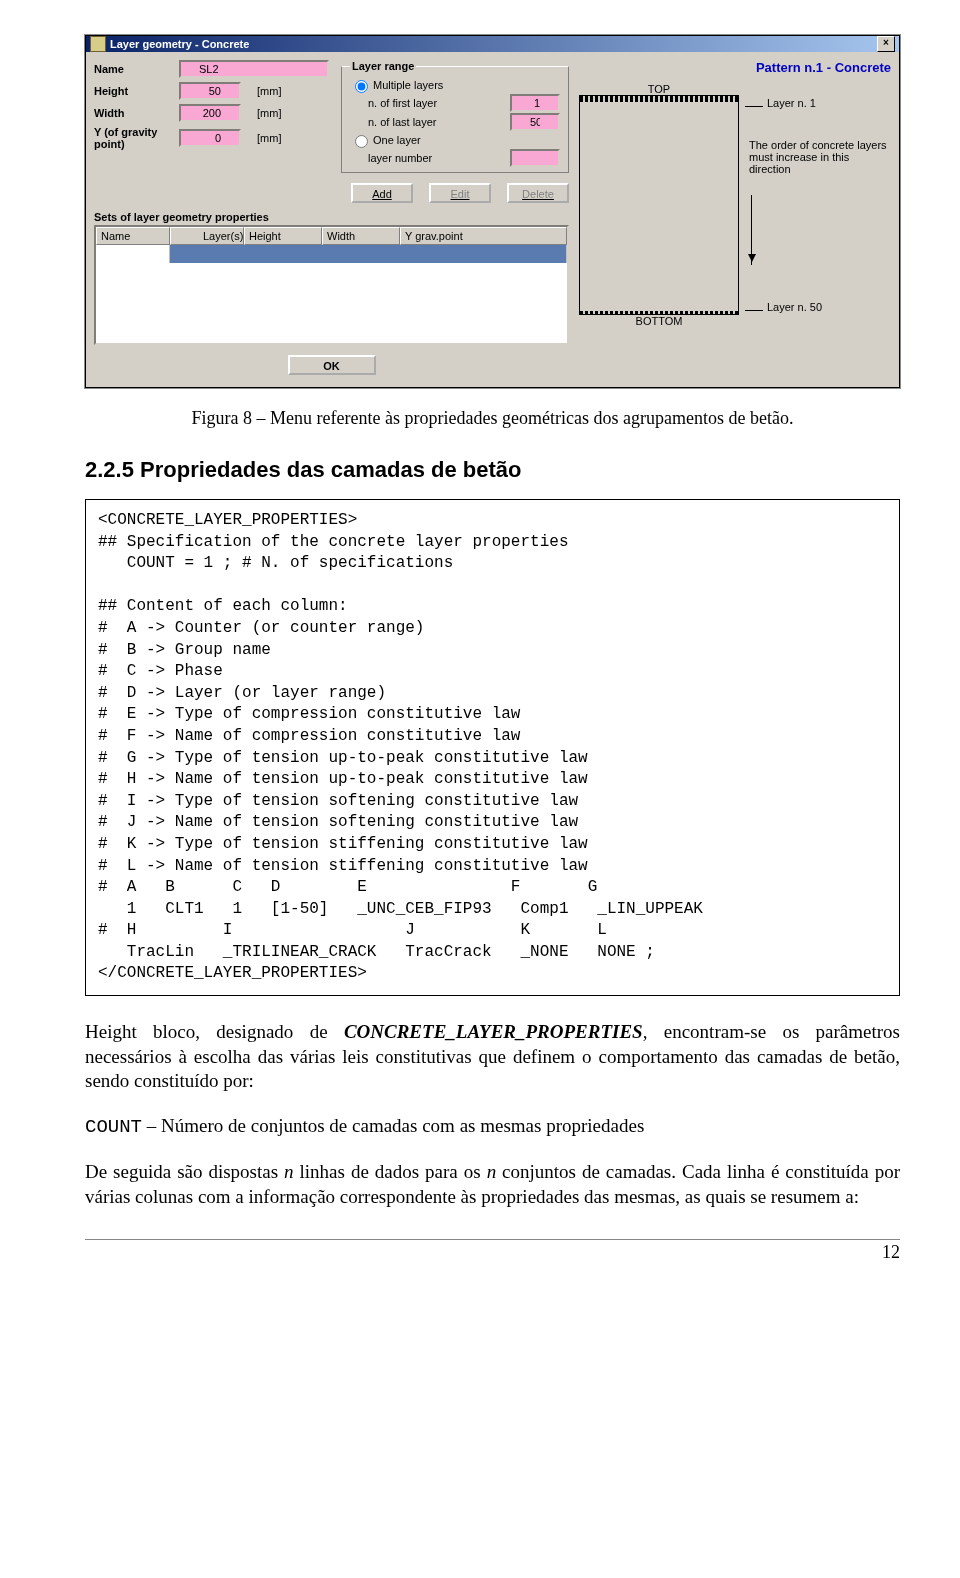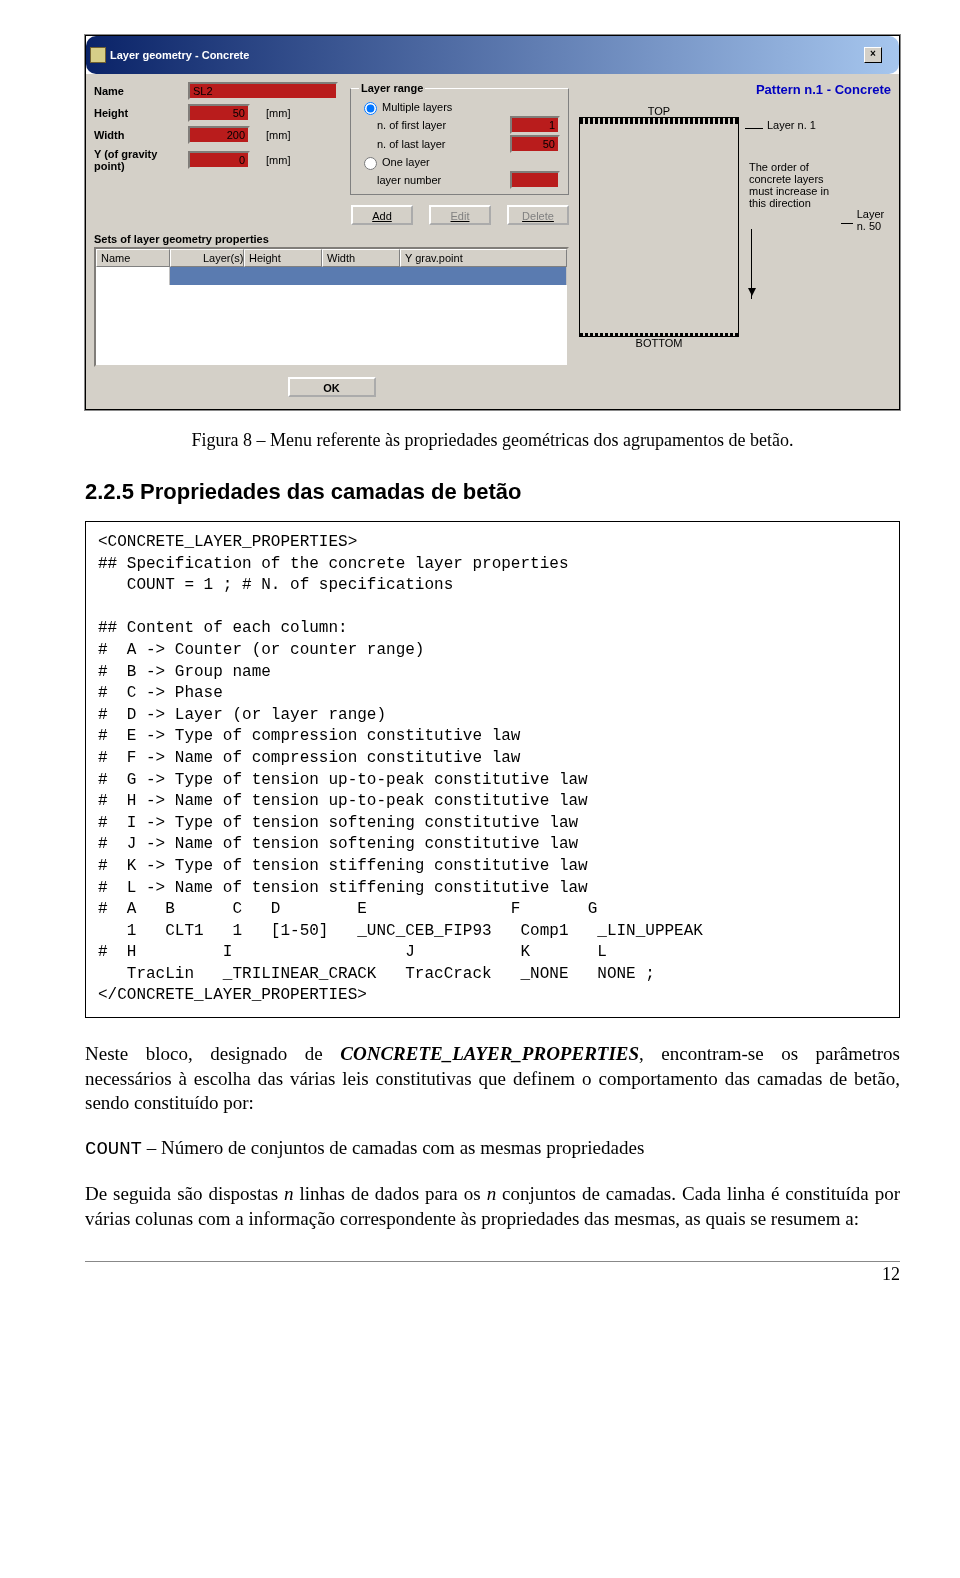--- a/index.html
+++ b/index.html
@@ -21,24 +21,23 @@
     font-family: Tahoma, "MS Sans Serif", sans-serif;
     font-size: 11px;
     color: #000;
     margin-bottom: 20px;
   }
   .titlebar {
     display: flex;
     align-items: center;
     background: linear-gradient(to right, #0a2368, #a6c6ee);
     color: #fff;
-    height: 38px;
-    padding: 0 17px 0 4px;
+    height: 16px;
+    padding: 0 4px 0 4px;
     font-weight: bold;
-    border-radius: 10px;
   }
   .titlebar .tb-icon {
     width: 16px; height: 16px;
     margin-right: 4px;
     background: #d6ce88;
     border: 1px solid #706030;
   }
   .titlebar .tb-title { flex: 1; }
   .tb-close {
     width: 18px; height: 16px;
@@ -55,27 +54,26 @@
     gap: 10px;
   }
   .left-col { flex: 0 0 475px; }
   .right-col { flex: 1; }
 
   .row { display:flex; align-items:center; margin-bottom:4px; }
   .lbl { font-weight: bold; width: 85px; }
   .unit { margin-left: 4px; padding-left: 12px; }
   .field {
     height: 18px;
-    background:#b91c1c;
+    background:#f9a8d4;
     border: 2px inset #d4d0c8;
-    padding: 0 3px;
+    padding: 0 18px;
     text-align: right;
     font-family: "MS Sans Serif", Tahoma, sans-serif;
     font-size: 11px;
-    margin-left: 9px;
   }
   .field.name { width: 150px; text-align:left; }
   .field.num  { width: 62px; }
   .field.numsm{ width: 50px; }
 
   .top-forms { display:flex; gap:12px; }
   .left-inputs { flex: 0 0 235px; }
 
   fieldset.layer-range {
     flex:1;
@@ -140,21 +138,21 @@
     border:1px solid #000;
     background:#d4d0c8;
     height:220px;
     display:flex; flex-direction:column; justify-content:space-between;
     padding:0;
   }
   .dash {
     border-top:1px dashed #000;
     height:0;
   }
-  .side-anno { flex:1; display:flex; flex-direction:row; justify-content:space-between; font-size:11px; }
+  .side-anno { flex:1; display:flex; flex-direction:column; justify-content:space-between; font-size:11px; }
   .side-anno .ln { display:flex; align-items:center; }
   .side-anno .tick { width:18px; border-top:1px solid #000; margin-right:4px; margin-top:6px; }
   .side-anno .arrow {
     margin: 20px 0 0 6px;
     height:70px;
     border-left:1px solid #000;
     position:relative;
   }
   .side-anno .arrow::after{
     content:""; position:absolute; left:-4px; bottom:-1px;
@@ -331,21 +329,21 @@
 #  J -&gt; Name of tension softening constitutive law
 #  K -&gt; Type of tension stiffening constitutive law
 #  L -&gt; Name of tension stiffening constitutive law
 #  A   B      C   D        E               F       G
    1   CLT1   1   [1-50]   _UNC_CEB_FIP93   Comp1   _LIN_UPPEAK
 #  H         I                  J           K       L
    TracLin   _TRILINEAR_CRACK   TracCrack   _NONE   NONE ;
 &lt;/CONCRETE_LAYER_PROPERTIES&gt;</div>
 
   <p class="body">
-    <span>Neste bloco, designado de </span><span class="it" style="font-weight:bold">CONCRETE_LAYER_PROPERTIES</span><span>, encontram-se os parâmetros necessários à escolha das várias leis constitutivas que definem o comportamento das camadas de betão, sendo constituído por:</span>
+    <span>Height bloco, designado de </span><span class="it" style="font-weight:bold">CONCRETE_LAYER_PROPERTIES</span><span>, encontram-se os parâmetros necessários à escolha das várias leis constitutivas que definem o comportamento das camadas de betão, sendo constituído por:</span>
   </p>
 
   <p class="body">
     <span class="mono">COUNT</span><span> – Número de conjuntos de camadas com as mesmas propriedades</span>
   </p>
 
   <p class="body">
     <span>De seguida são dispostas </span><span class="it">n</span><span> linhas de dados para os </span><span class="it">n</span><span> conjuntos de camadas. Cada linha é constituída por várias colunas com a informação correspondente às propriedades das mesmas, as quais se resumem a:</span>
   </p>
 

